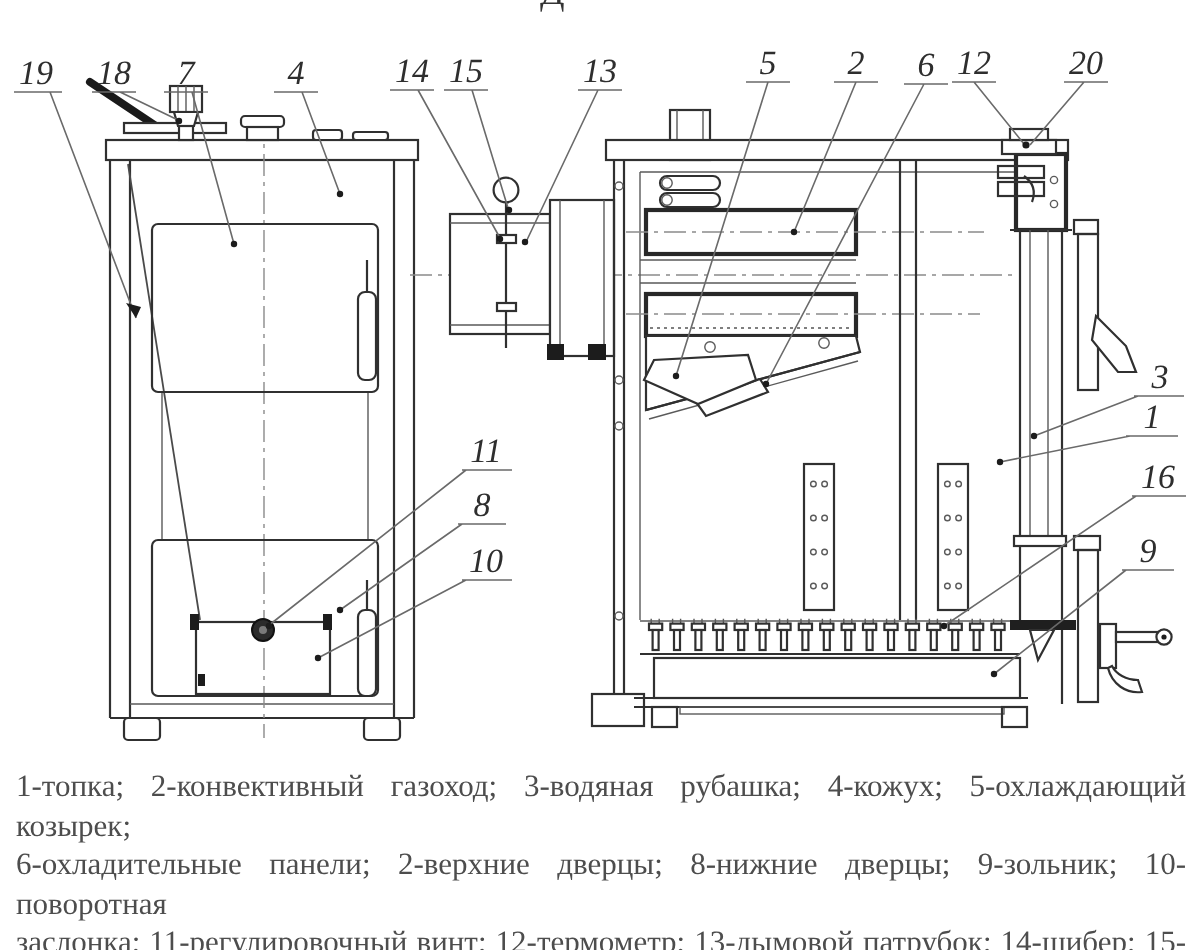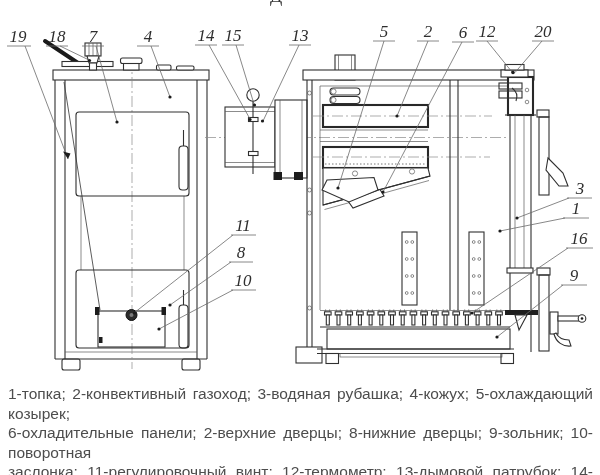--- a/index.html
+++ b/index.html
@@ -11,21 +11,21 @@
   .s  {stroke:#303030;fill:none;stroke-width:1.1;}
   .s2 {stroke:#282828;fill:#fff;stroke-width:2.1;}
   .sf {stroke:#303030;fill:#fff;stroke-width:1.1;}
   .t  {stroke:#5a5a5a;fill:none;stroke-width:0.7;}
   .dd {stroke:#8a8a8a;fill:none;stroke-width:0.7;stroke-dasharray:11 3 2 3;}
   .ld {stroke:#6a6a6a;fill:none;stroke-width:0.8;}
   .blk{fill:#1c1c1c;stroke:none;}
   .callout{font:italic 17px "Liberation Serif",serif;fill:#2e2e2e;text-anchor:middle;}
   .legend{position:absolute;left:8px;top:384px;width:585px;color:#4d4d4d;
           font-size:15.5px;line-height:19.5px;}
-  .legend .jl{text-align:justify;text-align-last:justify;}
+  .legend .jl{text-align:justify;text-align-last:justify;font-family:Liberation Serif, serif;}
 </style>
 </head>
 <body>
 
 <div class="page">
 
   <div class="title-partial">Д</div>
 
   <svg width="600" height="382" viewBox="0 0 600 382">
     <defs>

